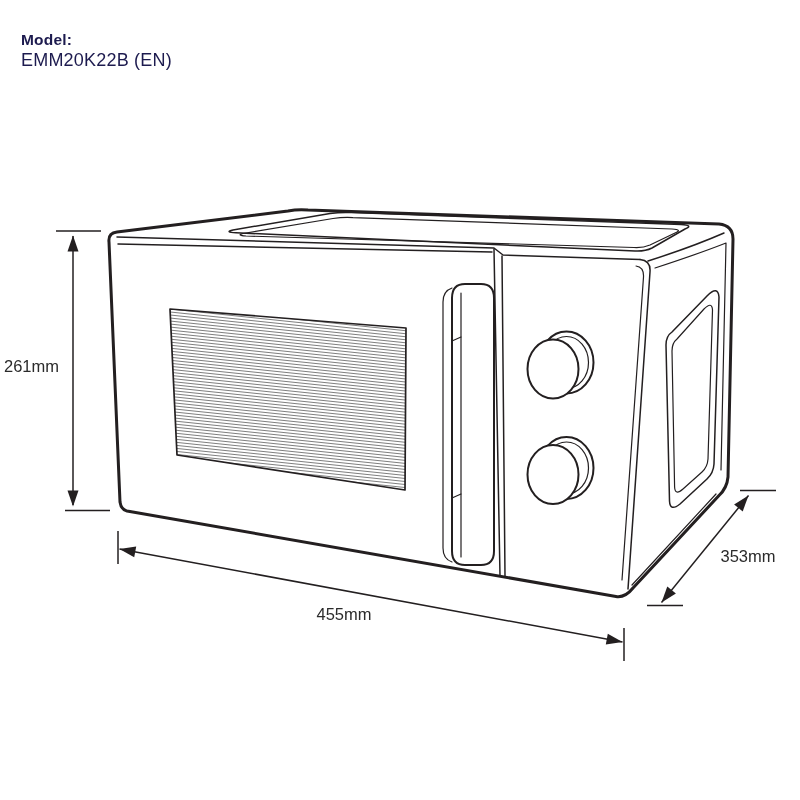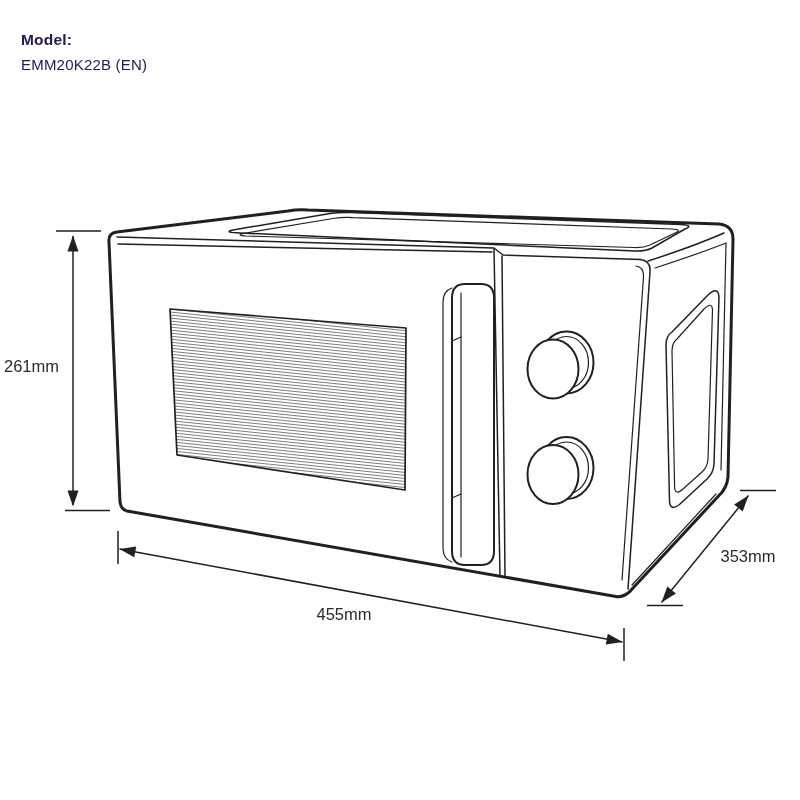--- a/index.html
+++ b/index.html
@@ -17,23 +17,23 @@
     top: 31px;
     color: var(--header-text, #1d1b4f);
     line-height: 1.2;
   }
   .model-label {
     font-size: 15.5px;
     font-weight: 700;
     letter-spacing: 0.2px;
   }
   .model-number {
-    font-size: 15px;
+    font-size: 18px;
     font-weight: 400;
-    margin-top: 6px;
+    margin-top: 0;
     letter-spacing: 0.2px;
   }
   svg.drawing {
     position: absolute;
     left: 0; top: 0;
     width: 800px; height: 800px;
   }
   .ln {
     stroke: var(--drawing-line, #231f20);
     fill: none;

